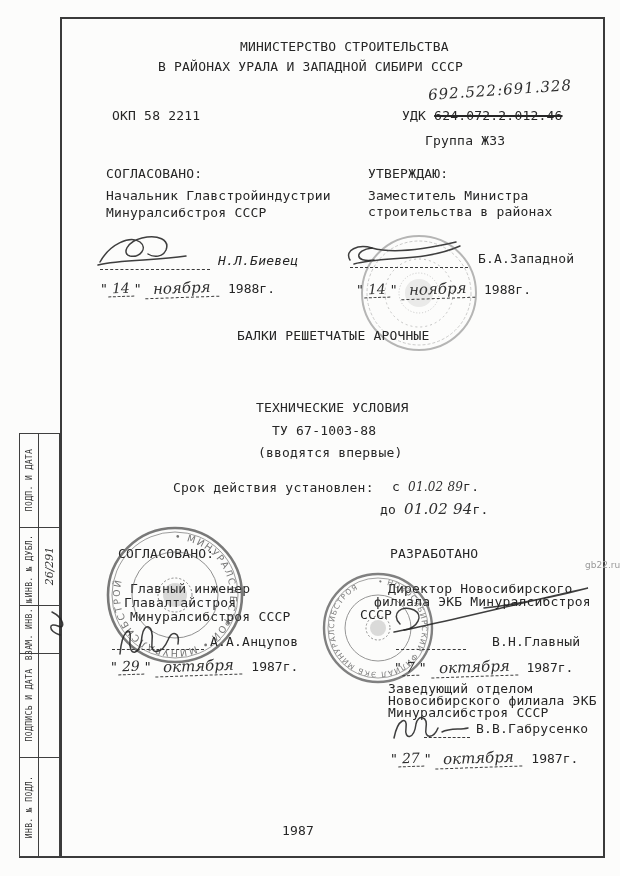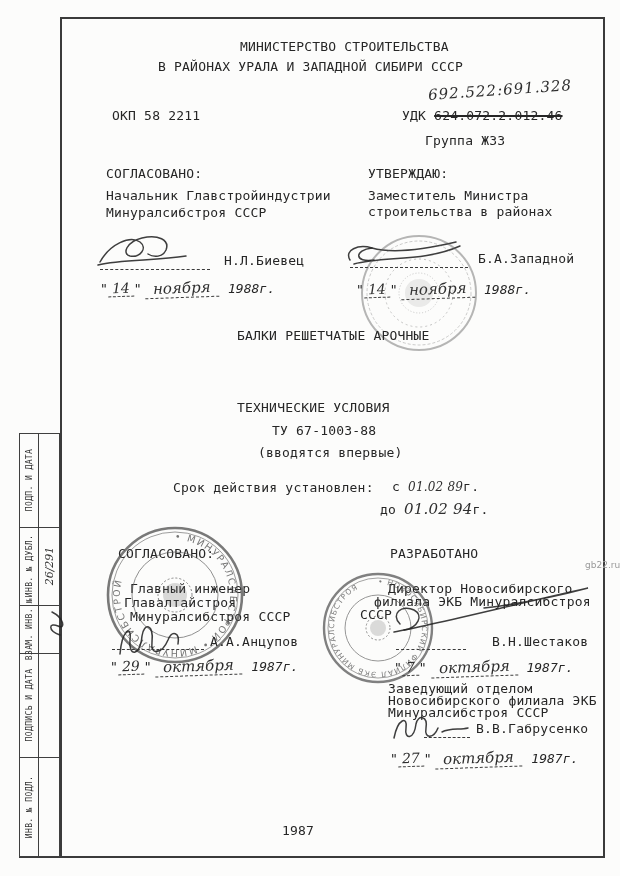--- a/index.html
+++ b/index.html
@@ -9,21 +9,21 @@
      color:#262626;white-space:pre;letter-spacing:.2px;}
   .hw{font-family:"DejaVu Serif",serif;font-style:italic;color:#2e2e2e;white-space:pre;}
   .hwabs{position:absolute;font-family:"DejaVu Serif",serif;font-style:italic;
      color:#2e2e2e;white-space:pre;}
   .strike{text-decoration:line-through;text-decoration-thickness:1.5px;}
   .fline{position:absolute;background:#3b3b3b;}
   .daterow{position:absolute;display:flex;align-items:baseline;font-size:13px;white-space:pre;}
   .daterow .q{font-family:"DejaVu Sans Mono",monospace;}
   .daterow .d{font-size:14px;border-bottom:1.3px dashed #3c3c3c;padding:0 4px;transform:rotate(-2deg);}
   .daterow .m{font-size:15px;border-bottom:1.3px dashed #3c3c3c;padding:0 8px;margin:0 4px;transform:rotate(-2deg);}
-  .daterow .yr{margin-left:5px;font-family:"DejaVu Sans Mono",monospace;font-style:italic;}
+  .daterow .yr{margin-left:5px;font-family:"DejaVu Sans Mono",monospace;}
   .dashes{position:absolute;height:1px;border-bottom:1.4px dashed #3a3a3a;}
   .sig{position:absolute;}
   .sig path{fill:none;stroke:#232323;stroke-width:1.5;stroke-linecap:round;opacity:.88;}
   .stamp{position:absolute;pointer-events:none;}
   .vlab{position:absolute;transform:translate(-50%,-50%) rotate(-90deg);
         font-family:"DejaVu Sans Mono",monospace;font-size:8px;letter-spacing:.4px;
         color:#2f2f2f;white-space:nowrap;}
   .sline{position:absolute;background:#3f3f3f;}
   .wm{position:absolute;font-family:"DejaVu Sans",sans-serif;font-size:9px;color:#9a9a9a;}
 </style>
@@ -50,21 +50,21 @@
 
   <div class="t" style="left:368px;top:166px;">УТВЕРЖДАЮ:</div>
   <div class="t" style="left:368px;top:188px;">Заместитель Министра</div>
   <div class="t" style="left:368px;top:204px;">строительства в районах</div>
 
   <svg class="sig" style="left:96px;top:230px;" width="100" height="42" viewBox="0 0 100 42">
     <path d="M4,32 C14,14 34,5 44,12 C52,18 44,28 34,26 C26,24 30,12 46,8 C62,4 74,10 70,20 C67,27 58,28 52,24"></path>
     <path d="M2,35 C25,29 60,31 90,26"></path>
   </svg>
   <div class="dashes" style="left:100px;top:268px;width:110px;"></div>
-  <div class="t" style="left:224px;top:253px;">Н.Л.Биевец</div>
+  <div class="t" style="left:218px;top:253px;font-style:italic;">Н.Л.Биевец</div>
   <div class="daterow" style="left:100px;top:279px;">
     <span class="q">"</span>
     <span class="hw d">14</span>
     <span class="q">"</span>
     <span class="hw m">ноября</span>
     <span class="yr">1988г.</span>
   </div>
 
   <svg class="sig" style="left:342px;top:236px;" width="125" height="40" viewBox="0 0 125 40">
     <path d="M8,24 C2,14 16,8 30,12 C48,17 80,14 114,6"></path>
@@ -83,21 +83,21 @@
 
   <svg class="stamp" style="left:358px;top:232px;" width="122" height="122" viewBox="0 0 122 122" opacity="0.42">
     <circle cx="61" cy="61" r="57" fill="none" stroke="#555" stroke-width="2"></circle>
     <circle cx="61" cy="61" r="52" fill="none" stroke="#666" stroke-width=".8" stroke-dasharray="3 2"></circle>
     <circle cx="61" cy="61" r="34" fill="none" stroke="#666" stroke-width=".9" stroke-dasharray="2 3"></circle>
     <circle cx="61" cy="61" r="14" fill="#6a6a6a" opacity=".3"></circle>
     <circle cx="61" cy="61" r="20" fill="none" stroke="#777" stroke-width="1" stroke-dasharray="1 2"></circle>
   </svg>
 
   <div class="t" style="left:237px;top:328px;">БАЛКИ РЕШЕТЧАТЫЕ АРОЧНЫЕ</div>
-  <div class="t" style="left:237px;top:400px;">ТЕХНИЧЕСКИЕ УСЛОВИЯ</div>
+  <div class="t" style="left:256px;top:400px;">ТЕХНИЧЕСКИЕ УСЛОВИЯ</div>
   <div class="t" style="left:272px;top:423px;">ТУ 67-1003-88</div>
   <div class="t" style="left:258px;top:445px;">(вводятся впервые)</div>
 
   <div class="t" style="left:173px;top:480px;">Срок действия установлен:</div>
   <div class="t" style="left:392px;top:479px;"><span>с </span><span class="hw" style="font-size:12px;">01.02 89</span><span>г.</span></div>
   <div class="t" style="left:380px;top:500px;"><span>до </span><span class="hw" style="font-size:15px;text-align:right;">01.02 94</span><span>г.</span></div>
 
   <div class="t" style="left:118px;top:546px;">СОГЛАСОВАНО:</div>
   <div class="t" style="left:130px;top:581px;">Главный инженер</div>
   <div class="t" style="left:124px;top:595px;">Главалтайстроя</div>
@@ -143,21 +143,21 @@
         <path id="ringR" d="M58,14 a44,44 0 1,1 -0.01,0"></path>
       </defs>
     <text font-size="7.5" fill="#404040" letter-spacing="1" font-family="DejaVu Sans, sans-serif"><textPath href="#ringR">• НОВОСИБИРСКИЙ ФИЛИАЛ ЭКБ МИНУРАЛСИБСТРОЯ</textPath></text>
   </svg>
 
   <svg class="sig" style="left:388px;top:580px;" width="212" height="62" viewBox="0 0 212 62">
     <path d="M6,52 C40,46 120,26 200,8 C170,16 130,24 96,28"></path>
     <path d="M12,44 C2,34 14,24 26,30 C36,35 30,48 16,50"></path>
   </svg>
   <div class="dashes" style="left:396px;top:648px;width:70px;"></div>
-  <div class="t" style="left:492px;top:634px;">В.Н.Шестаков</div>
+  <div class="t" style="left:492px;top:634px;">В.Н.Главный</div>
   <div class="daterow" style="left:394px;top:658px;">
     <span class="q">"</span>
     <span class="hw d">7</span>
     <span class="q">"</span>
     <span class="hw m">октября</span>
     <span class="yr">1987г.</span>
   </div>
 
   <div class="t" style="left:388px;top:681px;">Заведующий отделом</div>
   <div class="t" style="left:388px;top:693px;">Новосибирского филиала ЭКБ</div>

